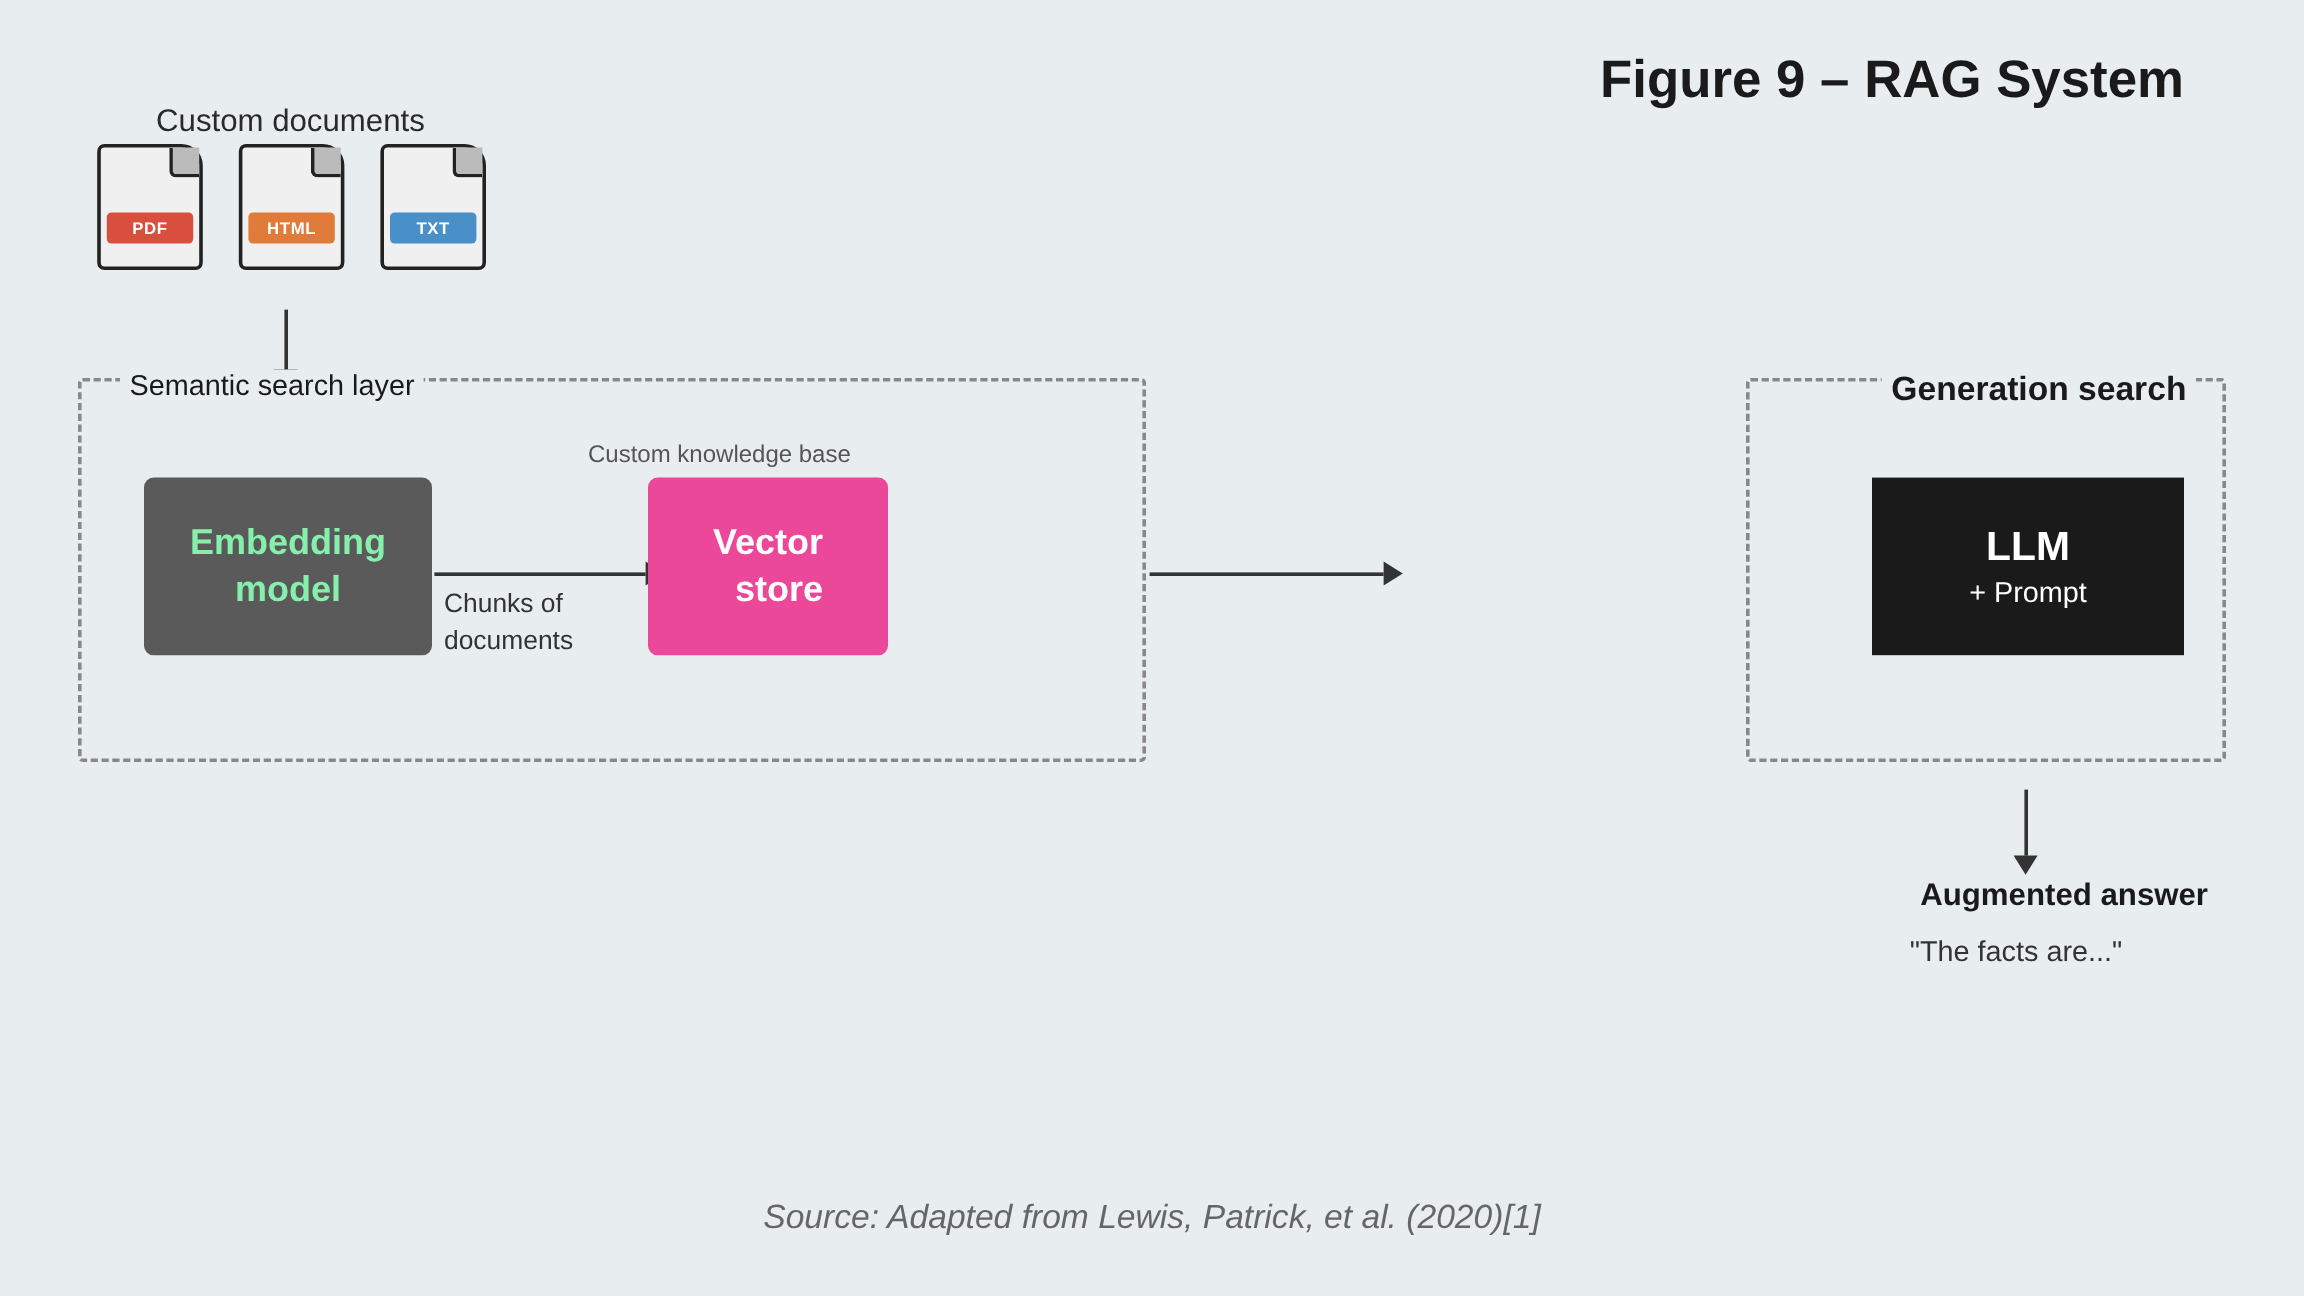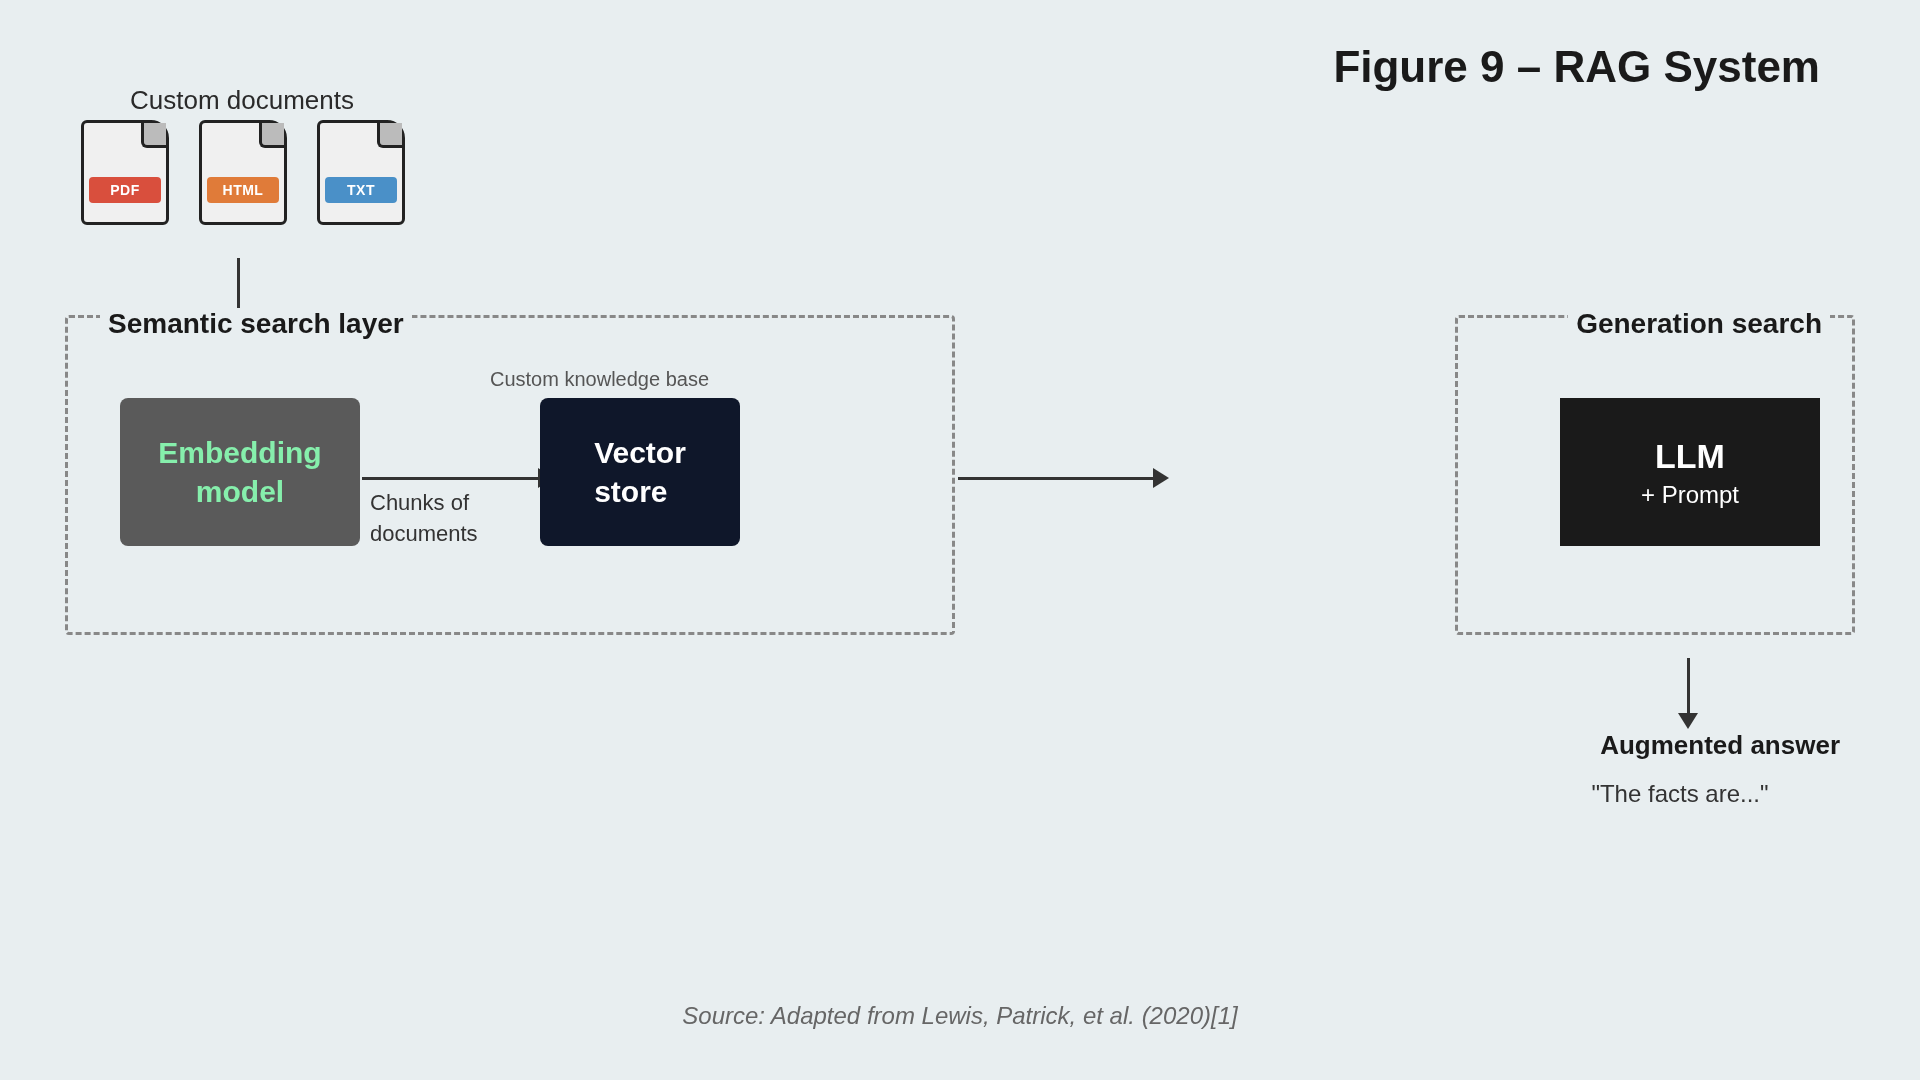--- a/index.html
+++ b/index.html
@@ -108,22 +108,22 @@
       width: 890px;
       height: 320px;
       border: 3px dashed #888;
       border-radius: 4px;
     }
 
     .semantic-layer-label {
       position: absolute;
       top: 308px;
       left: 100px;
-      font-size: 28px;
-      font-weight: 700;
+      font-size: 24px;
+      font-weight: 400;
       color: #1a1a1a;
       background: #e8eef0;
       padding: 0 8px;
     }
 
     
     .generation-layer-box {
       position: absolute;
       top: 315px;
       right: 65px;
@@ -175,26 +175,26 @@
       line-height: 1.4;
     }
 
     
     .vector-box {
       position: absolute;
       top: 398px;
       left: 540px;
       width: 200px;
       height: 148px;
-      background: #0f172a;
+      background: #ec4899;
       border-radius: 8px;
       display: flex;
       align-items: center;
       justify-content: center;
-      text-align: left;
+      text-align: right;
     }
 
     .vector-text {
       color: white;
       font-size: 30px;
       font-weight: 700;
       line-height: 1.3;
     }
 
     .knowledge-base-label {
@@ -262,21 +262,21 @@
       color: #333;
       width: 320px;
     }
 
     
     .source-citation {
       position: absolute;
       bottom: 50px;
       left: 50%;
       transform: translateX(-50%);
-      font-size: 24px;
+      font-size: 28px;
       color: #666;
       font-style: italic;
       white-space: nowrap;
     }
 
     
     .h-arrow {
       display: flex;
       align-items: center;
     }

